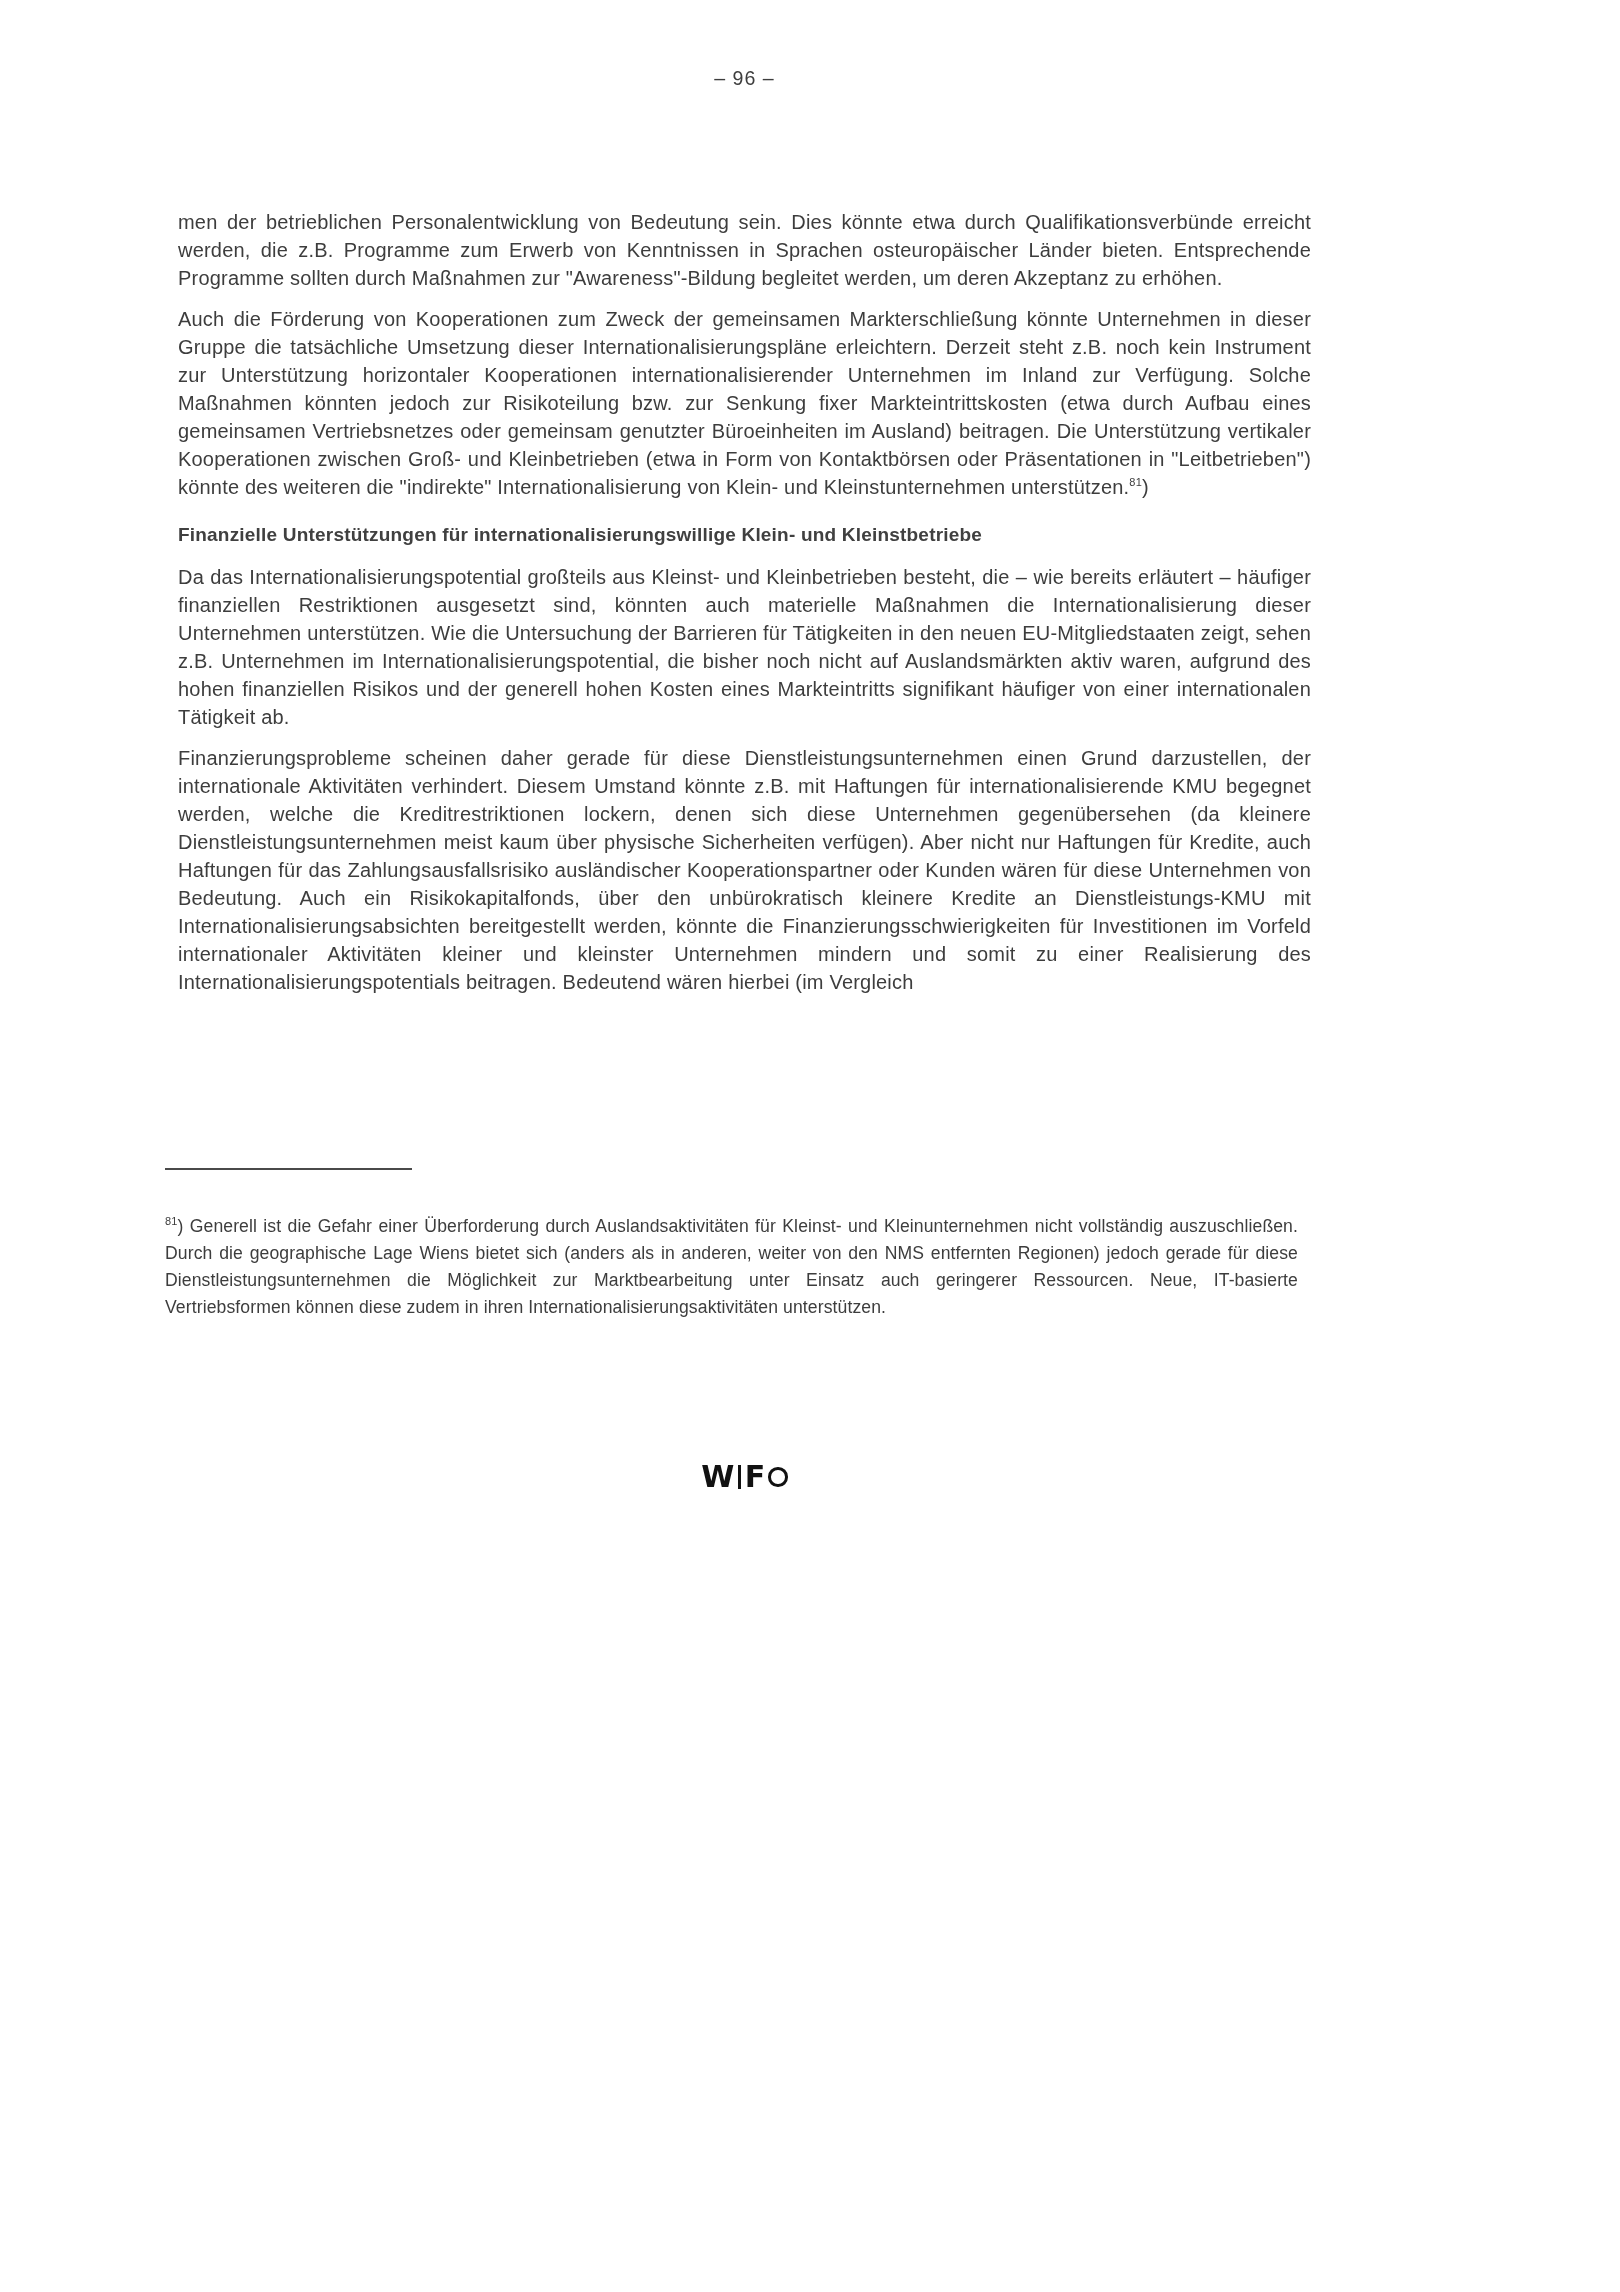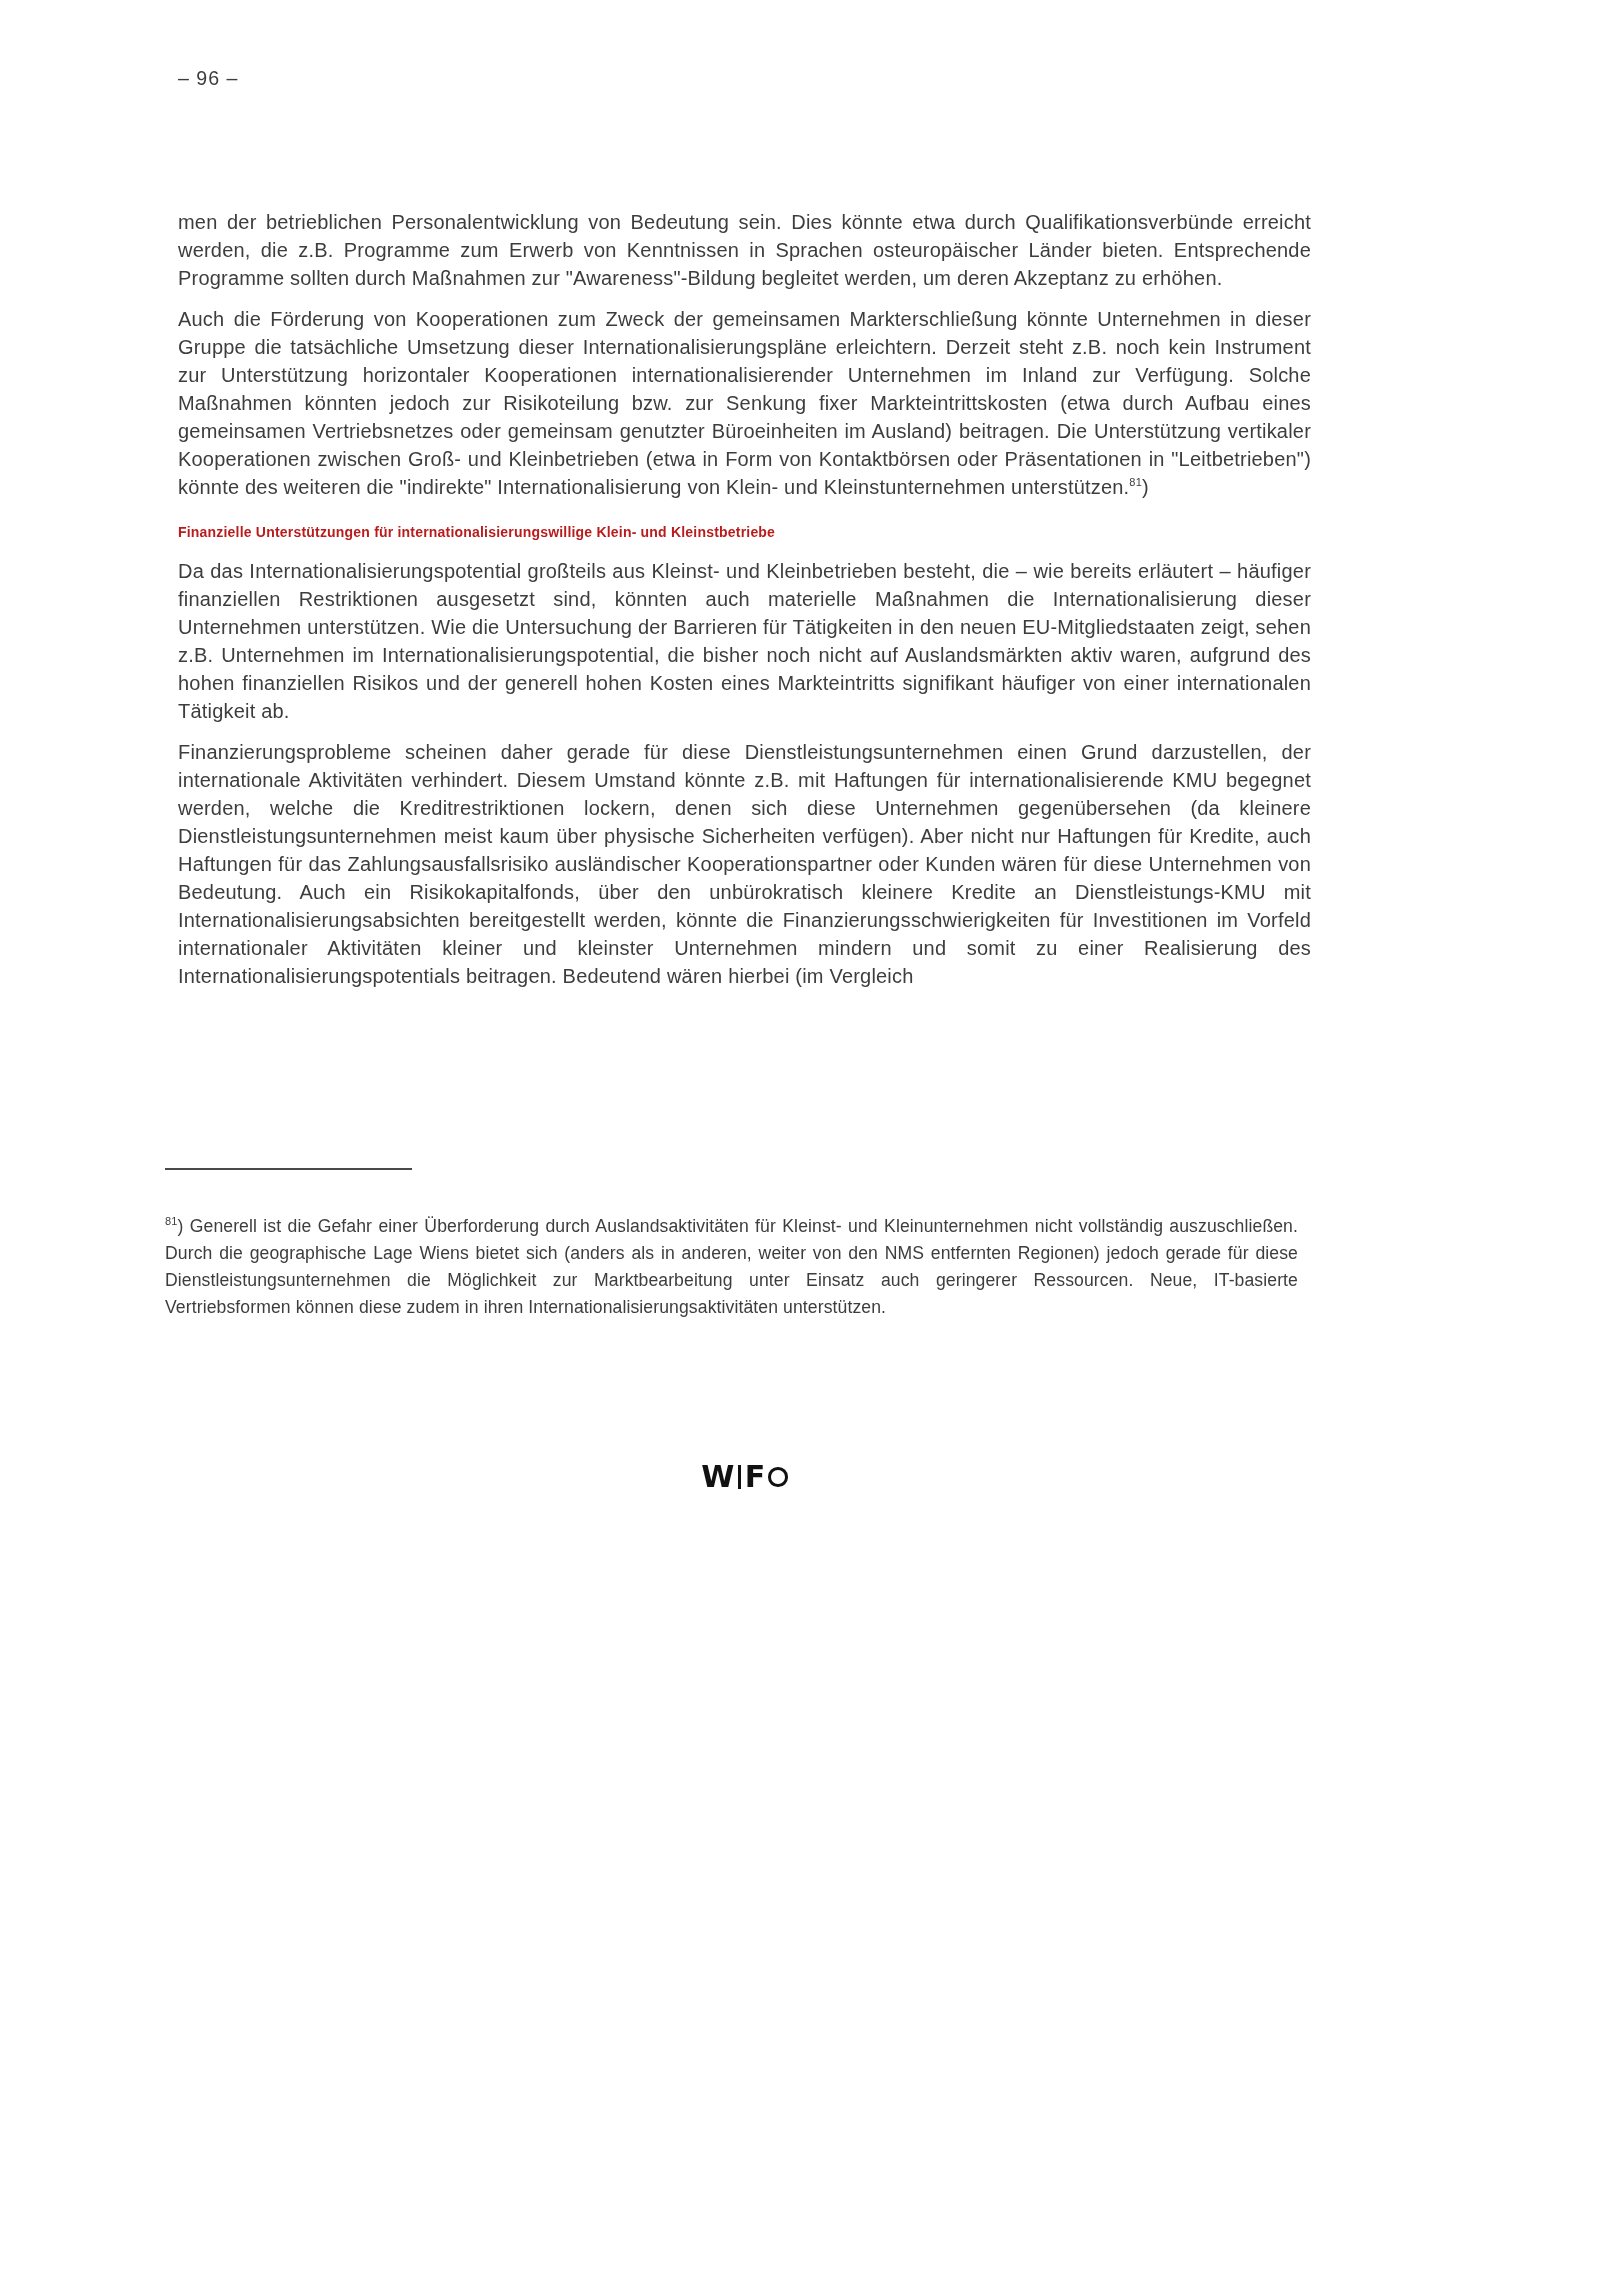--- a/index.html
+++ b/index.html
@@ -10,42 +10,42 @@
     position: relative;
     overflow: hidden;
     font-family: "Liberation Sans", "DejaVu Sans", sans-serif;
     color: #3d3d3d;
   }
   .page-number {
     position: absolute;
     top: 67px;
     left: 178px;
     width: 1133px;
-    text-align: left;
+    text-align: center;
     font-size: 19.6px;
     letter-spacing: 1px;
   }
   .content {
     position: absolute;
     top: 208px;
     left: 178px;
     width: 1133px;
   }
   .body-text {
     font-size: 20px;
     line-height: 28px;
     text-align: justify;
     letter-spacing: 0.2px;
     margin: 0 0 12.7px 0;
   }
   .section-heading {
-    font-size: 14px;
+    font-size: 19px;
     font-weight: bold;
     letter-spacing: 0.2px;
-    color: #b91c1c;
+    color: #404040;
     margin: 23.5px 0 16.7px 0;
   }
   .fn-ref {
     font-size: 11px;
     vertical-align: super;
     line-height: 0;
   }
   .footnote-area {
     position: absolute;
     top: 1168px;

